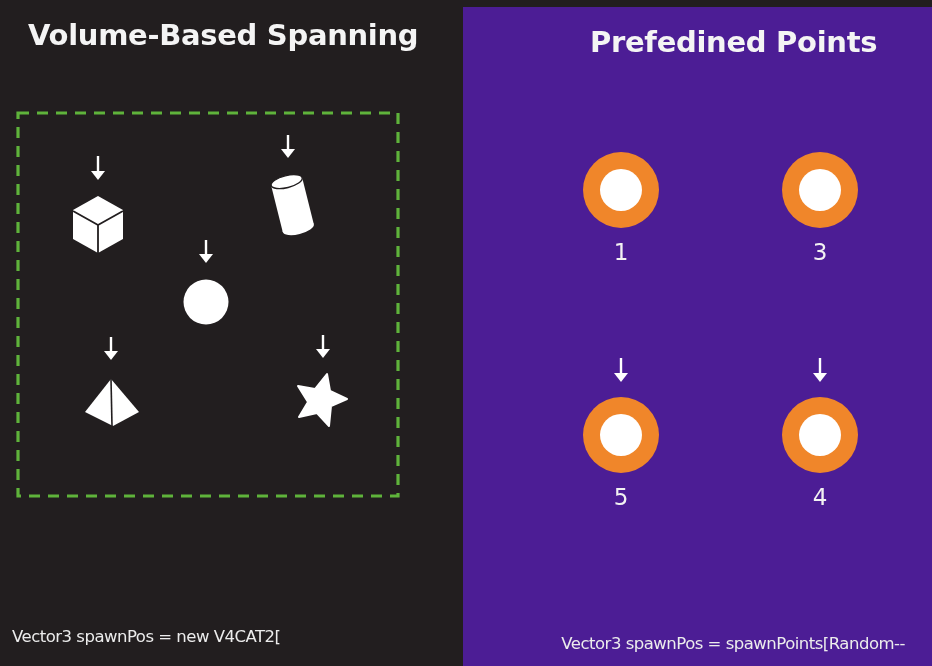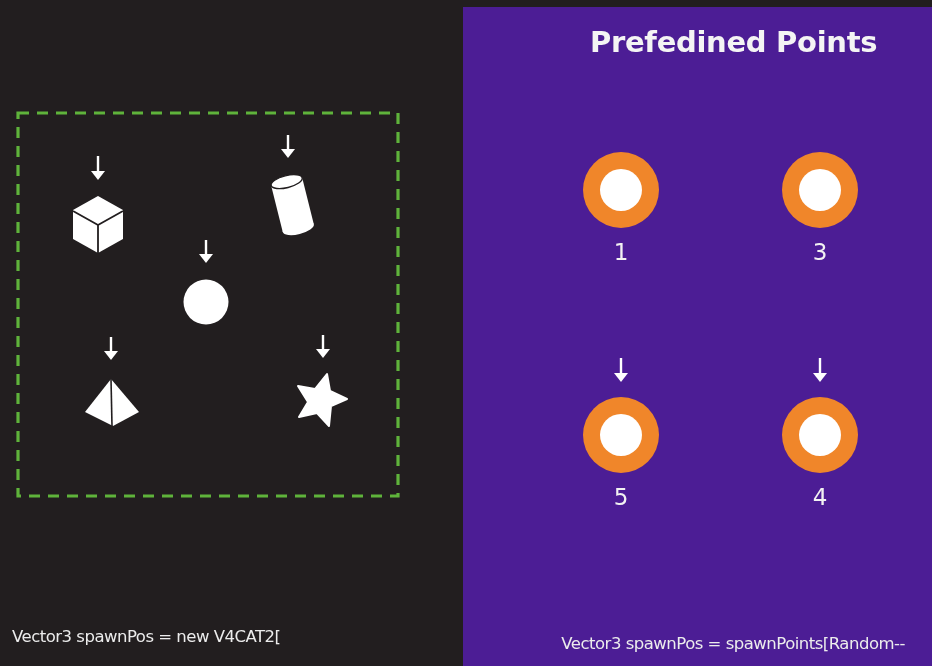--- a/index.html
+++ b/index.html
@@ -16,20 +16,21 @@
   .code-right { right: 27px; top: 569px; text-align: right; }
   svg.art { position: absolute; left: 0; top: 0; }
   .num { position: absolute; color: #f2f2f2; font-size: 23px; transform: translateX(-50%); }
 </style>
 </head>
 <body>
 
 <div class="root">
 
   <div class="panel panel-left">
+    <div class="title title-left">Volume-Based Spanning</div>
 
     <svg class="art" width="463" height="666" viewBox="0 0 463 666">
       <defs>
         <marker id="ah" viewBox="0 0 10 10" refX="5" refY="5" markerWidth="4" markerHeight="4" orient="auto">
           <path d="M0,0 L10,5 L0,10 z" fill="#ffffff"></path>
         </marker>
       </defs>
 
       <rect x="18" y="113" width="380" height="383" fill="none" stroke="#5fb33b" stroke-width="3.2" stroke-dasharray="11,8" stroke-linecap="butt"></rect>
 

